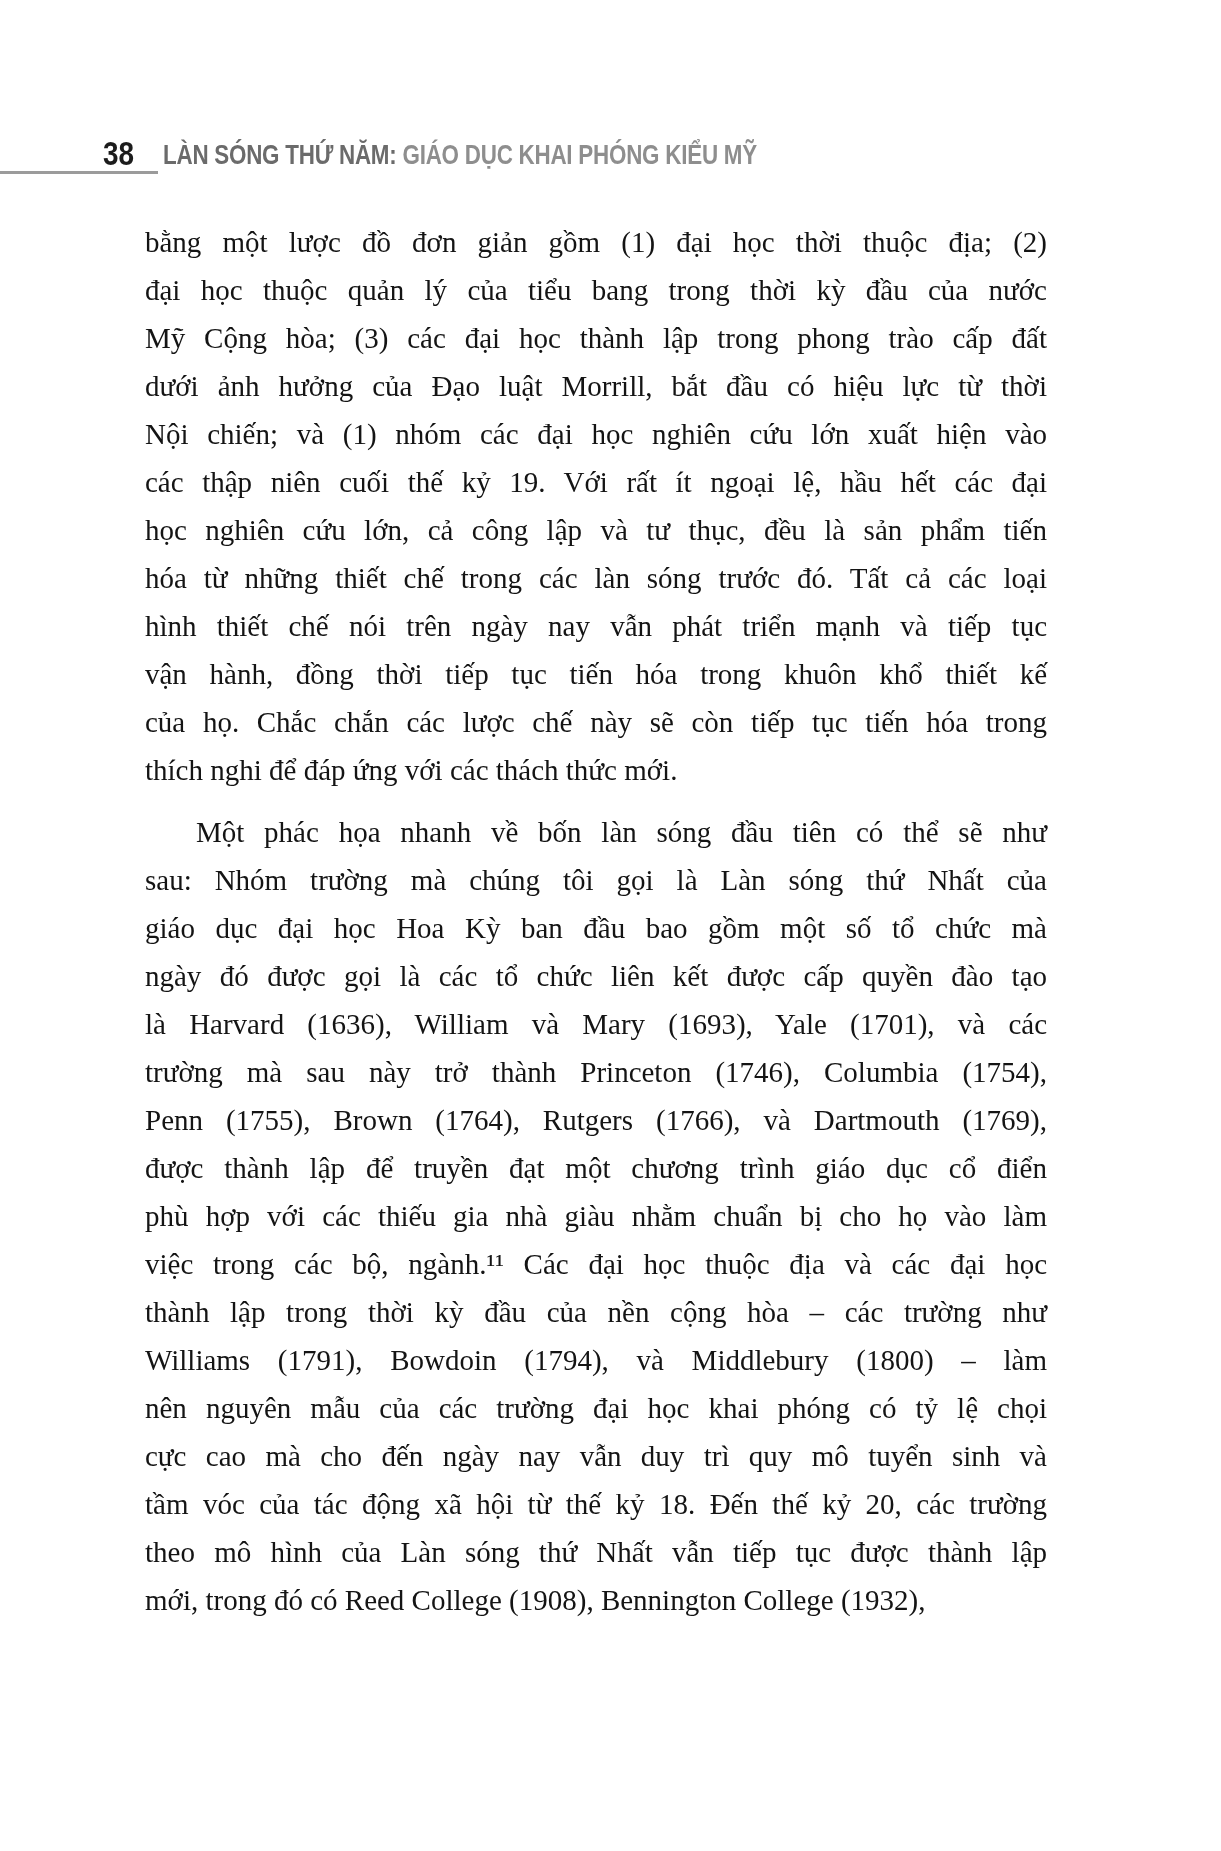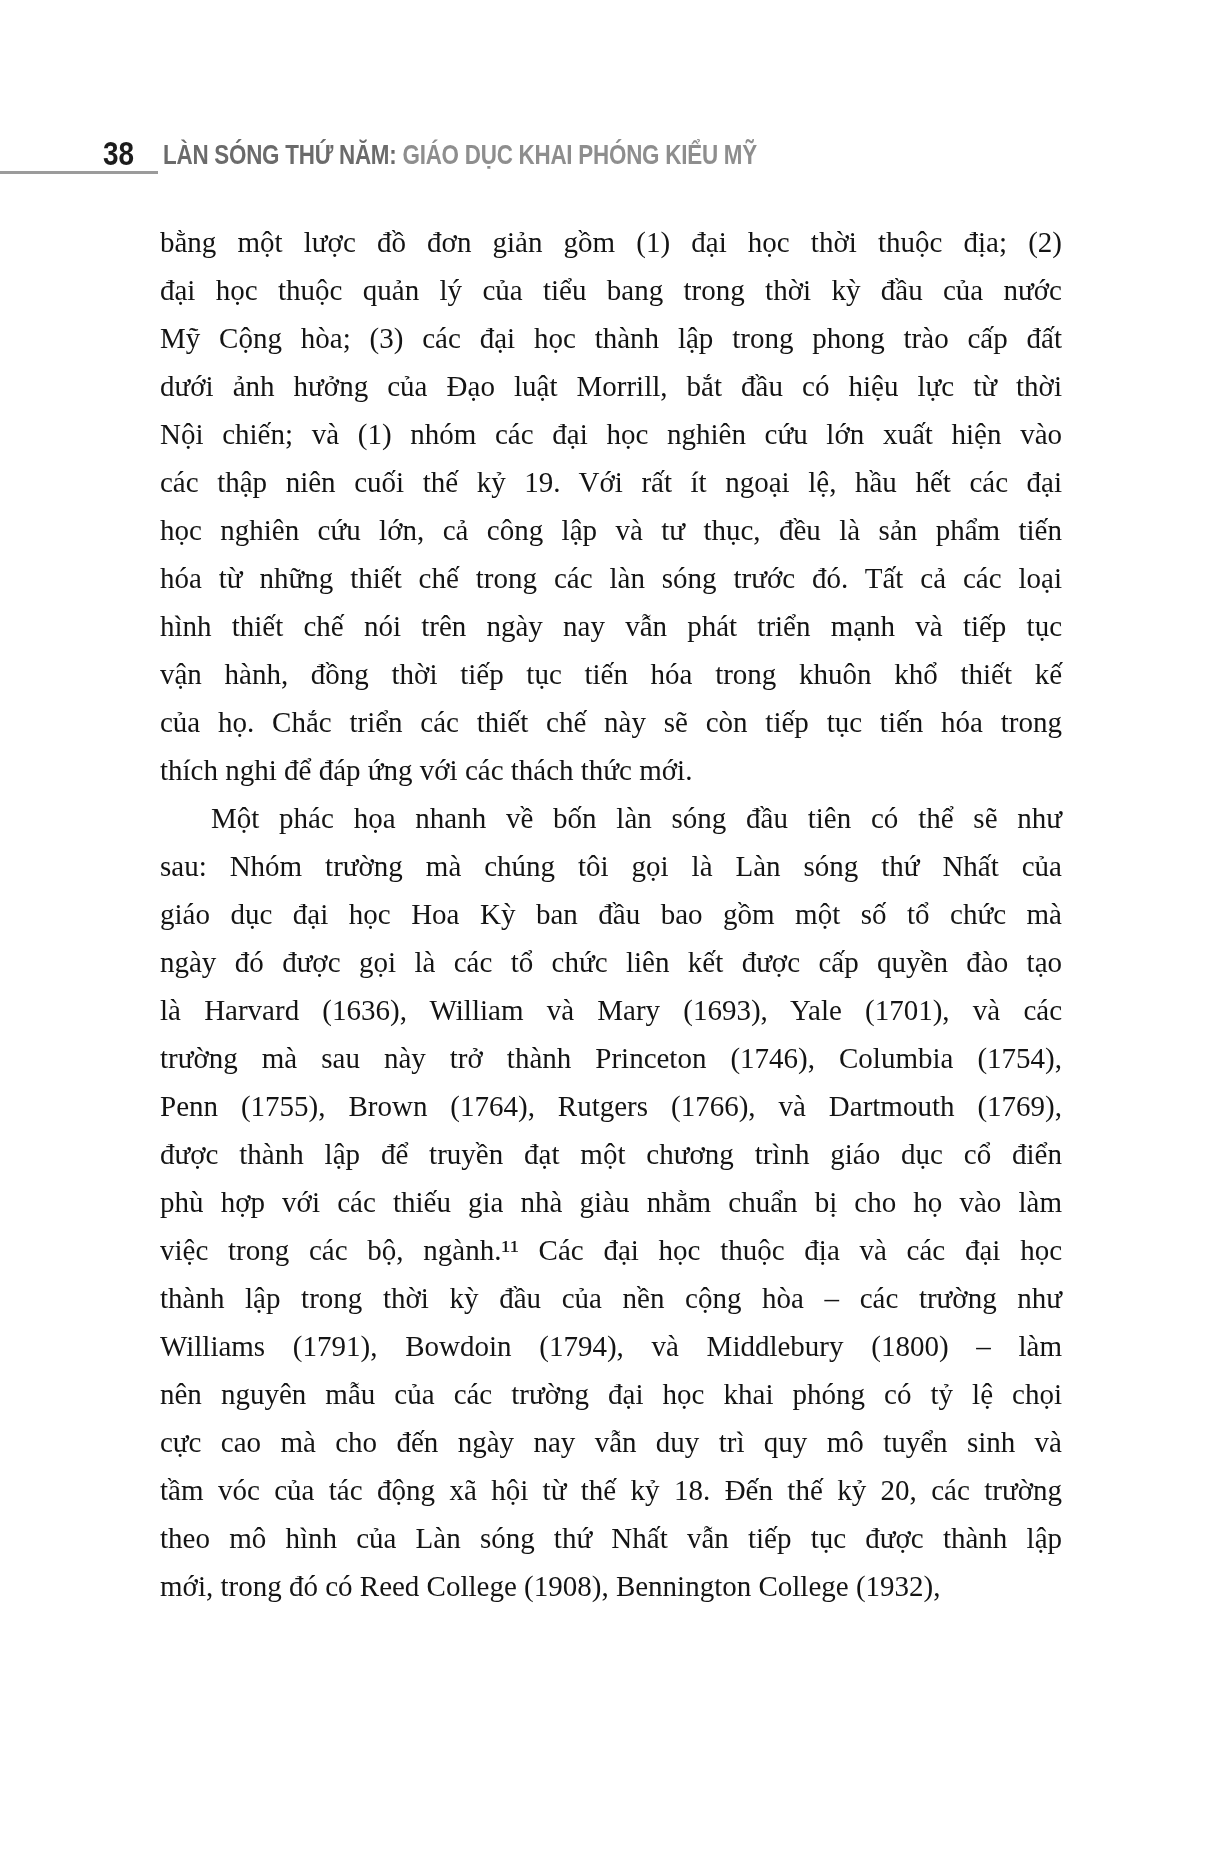--- a/index.html
+++ b/index.html
@@ -52,29 +52,29 @@
     transform-origin: 0 50%;
     letter-spacing: -0.3px;
     white-space: nowrap;
   }
   .running-title .series { color: var(--series, #6b6b6b); }
   .running-title .subtitle { color: var(--subtitle, #8e8e8e); }
 
   
   .text-block {
     position: absolute;
-    left: 160px;
+    left: 145px;
     top: 218px;
     width: 902px;
     color: var(--body_text, #141414);
     font-size: 29px;
     line-height: 48px;
   }
   .para { margin: 0; }
-  .para + .para { }
+  .para + .para { margin-top: 14px; }
   .line {
     text-align: justify;
     text-align-last: justify;
     text-justify: inter-word;
     white-space: normal;
   }
   .line.last {
     text-align-last: left;
   }
   .line.indent {
@@ -97,21 +97,21 @@
         <div class="line">bằng một lược đồ đơn giản gồm (1) đại học thời thuộc địa; (2)</div>
         <div class="line">đại học thuộc quản lý của tiểu bang trong thời kỳ đầu của nước</div>
         <div class="line">Mỹ Cộng hòa; (3) các đại học thành lập trong phong trào cấp đất</div>
         <div class="line">dưới ảnh hưởng của Đạo luật Morrill, bắt đầu có hiệu lực từ thời</div>
         <div class="line">Nội chiến; và (1) nhóm các đại học nghiên cứu lớn xuất hiện vào</div>
         <div class="line">các thập niên cuối thế kỷ 19. Với rất ít ngoại lệ, hầu hết các đại</div>
         <div class="line">học nghiên cứu lớn, cả công lập và tư thục, đều là sản phẩm tiến</div>
         <div class="line">hóa từ những thiết chế trong các làn sóng trước đó. Tất cả các loại</div>
         <div class="line">hình thiết chế nói trên ngày nay vẫn phát triển mạnh và tiếp tục</div>
         <div class="line">vận hành, đồng thời tiếp tục tiến hóa trong khuôn khổ thiết kế</div>
-        <div class="line">của họ. Chắc triển các thiết chế này sẽ còn tiếp tục tiến hóa trong</div>
+        <div class="line">của họ. Chắc chắn các lược chế này sẽ còn tiếp tục tiến hóa trong</div>
         <div class="line last">thích nghi để đáp ứng với các thách thức mới.</div>
       </div>
       <div class="para">
         <div class="line indent">Một phác họa nhanh về bốn làn sóng đầu tiên có thể sẽ như</div>
         <div class="line">sau: Nhóm trường mà chúng tôi gọi là Làn sóng thứ Nhất của</div>
         <div class="line">giáo dục đại học Hoa Kỳ ban đầu bao gồm một số tổ chức mà</div>
         <div class="line">ngày đó được gọi là các tổ chức liên kết được cấp quyền đào tạo</div>
         <div class="line">là Harvard (1636), William và Mary (1693), Yale (1701), và các</div>
         <div class="line">trường mà sau này trở thành Princeton (1746), Columbia (1754),</div>
         <div class="line">Penn (1755), Brown (1764), Rutgers (1766), và Dartmouth (1769),</div>

